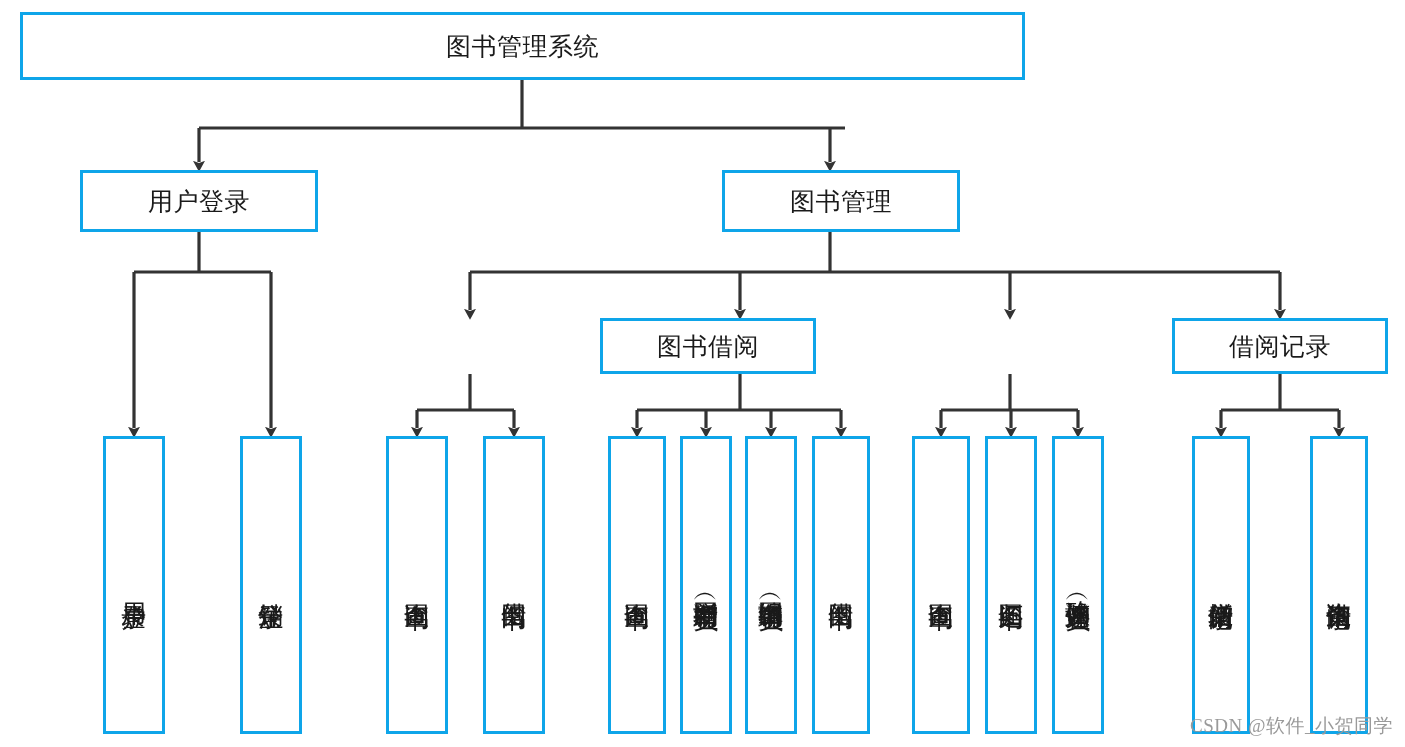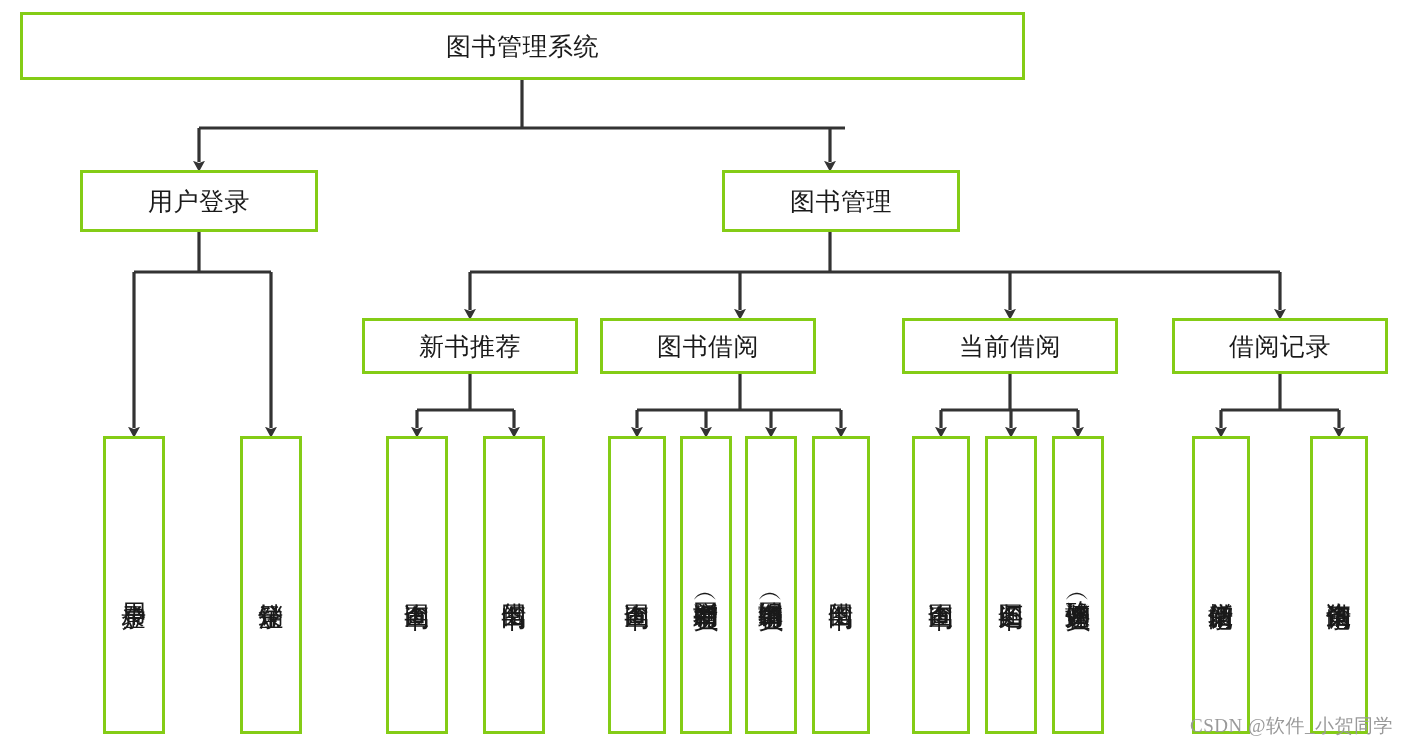--- a/index.html
+++ b/index.html
@@ -22,21 +22,21 @@
     left: 0;
     top: 0;
     width: 1405px;
     height: 747px;
     pointer-events: none;
   }
   .node {
     position: absolute;
     box-sizing: border-box;
     background: #ffffff;
-    border: 3px solid #84cc16;
+    border: 3px solid #0ea5e9;
     display: flex;
     align-items: center;
     justify-content: center;
     color: #1a1a1a;
   }
   .node .label {
     display: block;
     text-align: center;
     line-height: 1.12;
     letter-spacing: 0.5px;
@@ -120,28 +120,22 @@
     <span class="label">图书管理系统</span>
   </div>
 
   <div class="node horizontal" style="left:80px; top:170px; width:238px; height:62px;">
     <span class="label">用户登录</span>
   </div>
   <div class="node horizontal" style="left:711px; top:170px; width:238px; height:62px;margin-left:11px;">
     <span class="label">图书管理</span>
   </div>
 
-  <div class="node horizontal" style="left:362px; top:318px; width:216px; height:56px;">
-    <span class="label">新书推荐</span>
-  </div>
   <div class="node horizontal" style="left:600px; top:318px; width:216px; height:56px;">
     <span class="label">图书借阅</span>
-  </div>
-  <div class="node horizontal" style="left:902px; top:318px; width:216px; height:56px;">
-    <span class="label">当前借阅</span>
   </div>
   <div class="node horizontal" style="left:1172px; top:318px; width:216px; height:56px;">
     <span class="label">借阅记录</span>
   </div>
 
   <div class="node vertical" style="left:103px; top:436px; width:62px; height:298px;">
     <span class="label">用户登录</span>
   </div>
   <div class="node vertical" style="left:240px; top:436px; width:62px; height:298px;">
     <span class="label">注销登录</span>

